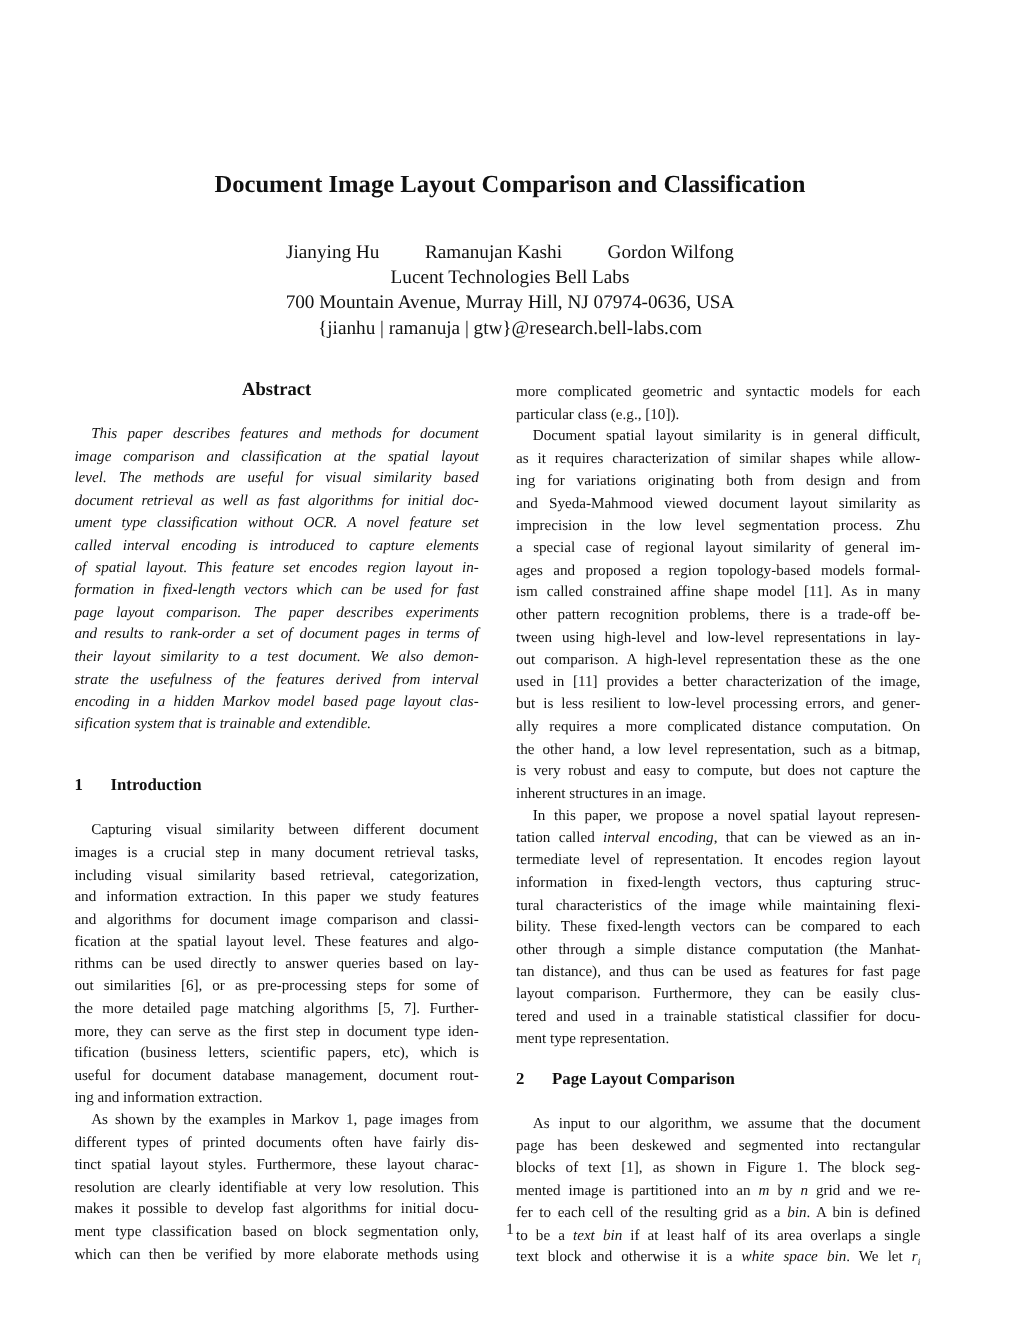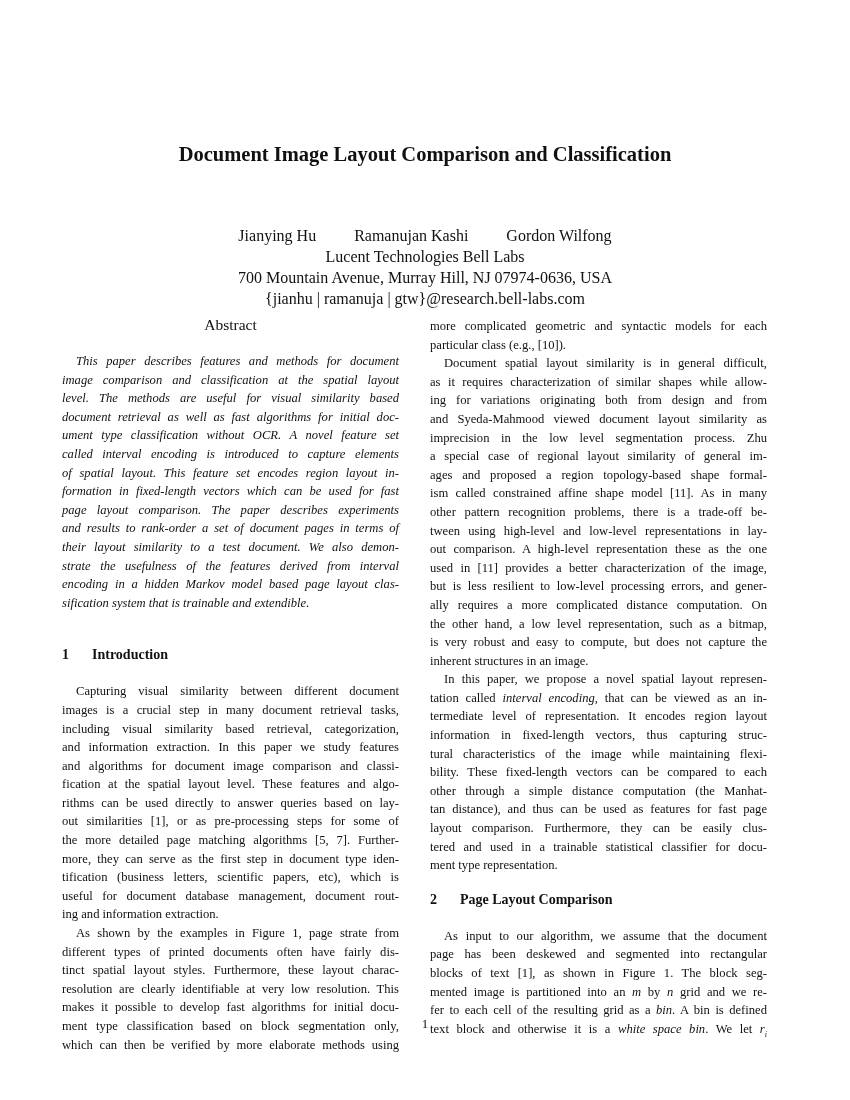--- a/index.html
+++ b/index.html
@@ -6,37 +6,37 @@
     body {
       width: 850px; height: 1100px; position: relative; overflow: hidden;
       font-family: "Liberation Serif", "DejaVu Serif", serif; color: #111;
     }
     .title {
       position: absolute; top: 143px; left: 0; width: 850px; text-align: center;
       font-weight: bold; font-size: 20.5px; letter-spacing: 0px;
     }
     .authors {
       position: absolute; top: 200px; left: 0; width: 850px; text-align: center;
-      font-size: 16px; line-height: 21px; margin-top: 25px;
+      font-size: 16px; line-height: 21px;
     }
     .authors .names span { display: inline-block; margin: 0 17px; }
     .col {
       position: absolute; width: 337px; font-size: 12.6px; line-height: 18.6px;
     }
     .col.left { left: 62px; top: 316px; }
     .col.right { left: 430px; top: 317px; }
     .line {
       display: block; text-align: justify; text-align-last: justify;
       white-space: nowrap; height: 18.6px;
     }
     .line.last { text-align-last: left; }
     .line.indent { padding-left: 14px; }
     .italic { font-style: italic; }
     .abs-head {
-      text-align: center; font-weight: normal; font-size: 15.5px; height: 22px; margin-bottom: 14px;
+      text-align: center; font-weight: bold; font-size: 15.5px; height: 22px; margin-bottom: 14px;
     }
     .sec-head { font-weight: bold; font-size: 14px; height: 22px; }
     .sec-head .num { display: inline-block; width: 30px; }
     .page-num {
       position: absolute; top: 1016px; left: 0; width: 850px; text-align: center; font-size: 13px;
     }
   </style>
 </head>
 <body>
 
@@ -78,29 +78,29 @@
   </div>
   <div style="height:14px"></div>
   <div>
     <span class="line indent">Capturing visual similarity between different document</span>
     <span class="line">images is a crucial step in many document retrieval tasks,</span>
     <span class="line">including visual similarity based retrieval, categorization,</span>
     <span class="line">and information extraction. In this paper we study features</span>
     <span class="line">and algorithms for document image comparison and classi-</span>
     <span class="line">fication at the spatial layout level. These features and algo-</span>
     <span class="line">rithms can be used directly to answer queries based on lay-</span>
-    <span class="line">out similarities [1], or as pre-processing steps for some of</span>
+    <span class="line">out similarities [6], or as pre-processing steps for some of</span>
     <span class="line">the more detailed page matching algorithms [5, 7]. Further-</span>
     <span class="line">more, they can serve as the first step in document type iden-</span>
     <span class="line">tification (business letters, scientific papers, etc), which is</span>
     <span class="line">useful for document database management, document rout-</span>
     <span class="line last">ing and information extraction.</span>
   </div>
   <div>
-    <span class="line indent">As shown by the examples in Figure 1, page strate from</span>
+    <span class="line indent">As shown by the examples in Markov 1, page images from</span>
     <span class="line">different types of printed documents often have fairly dis-</span>
     <span class="line">tinct spatial layout styles. Furthermore, these layout charac-</span>
     <span class="line">resolution are clearly identifiable at very low resolution. This</span>
     <span class="line">makes it possible to develop fast algorithms for initial docu-</span>
     <span class="line">ment type classification based on block segmentation only,</span>
     <span class="line">which can then be verified by more elaborate methods using</span>
   </div>
 </div>
 
 <div class="col right">
@@ -108,21 +108,21 @@
     <span class="line">more complicated geometric and syntactic models for each</span>
     <span class="line last">particular class (e.g., [10]).</span>
   </div>
   <div>
     <span class="line indent">Document spatial layout similarity is in general difficult,</span>
     <span class="line">as it requires characterization of similar shapes while allow-</span>
     <span class="line">ing for variations originating both from design and from</span>
     <span class="line">and Syeda-Mahmood viewed document layout similarity as</span>
     <span class="line">imprecision in the low level segmentation process.  Zhu</span>
     <span class="line">a special case of regional layout similarity of general im-</span>
-    <span class="line">ages and proposed a region topology-based shape formal-</span>
+    <span class="line">ages and proposed a region topology-based models formal-</span>
     <span class="line">ism called constrained affine shape model [11]. As in many</span>
     <span class="line">other pattern recognition problems, there is a trade-off be-</span>
     <span class="line">tween using high-level and low-level representations in lay-</span>
     <span class="line">out comparison. A high-level representation these as the one</span>
     <span class="line">used in [11] provides a better characterization of the image,</span>
     <span class="line">but is less resilient to low-level processing errors, and gener-</span>
     <span class="line">ally requires a more complicated distance computation. On</span>
     <span class="line">the other hand, a low level representation, such as a bitmap,</span>
     <span class="line">is very robust and easy to compute, but does not capture the</span>
     <span class="line last">inherent structures in an image.</span>
@@ -145,17 +145,18 @@
   <div class="sec-head">
     <span class="num">2</span><span>Page Layout Comparison</span>
   </div>
   <div style="height:14px"></div>
   <div>
     <span class="line indent">As input to our algorithm, we assume that the document</span>
     <span class="line">page has been deskewed and segmented into rectangular</span>
     <span class="line">blocks of text [1], as shown in Figure 1.  The block seg-</span>
     <span class="line"><span>mented image is partitioned into an </span><span class="italic">m</span><span> by </span><span class="italic">n</span><span> grid and we re-</span></span>
     <span class="line"><span>fer to each cell of the resulting grid as a </span><span class="italic">bin</span><span>. A bin is defined</span></span>
+    <span class="line"><span>to be a </span><span class="italic">text bin</span><span> if at least half of its area overlaps a single</span></span>
     <span class="line"><span>text block and otherwise it is a </span><span class="italic">white space bin</span><span>.  We let </span><span class="italic"><span>r</span><sub style="font-size:8px">i</sub></span></span>
   </div>
 </div>
 
 <div class="page-num">1</div>
 
 </body></html>

